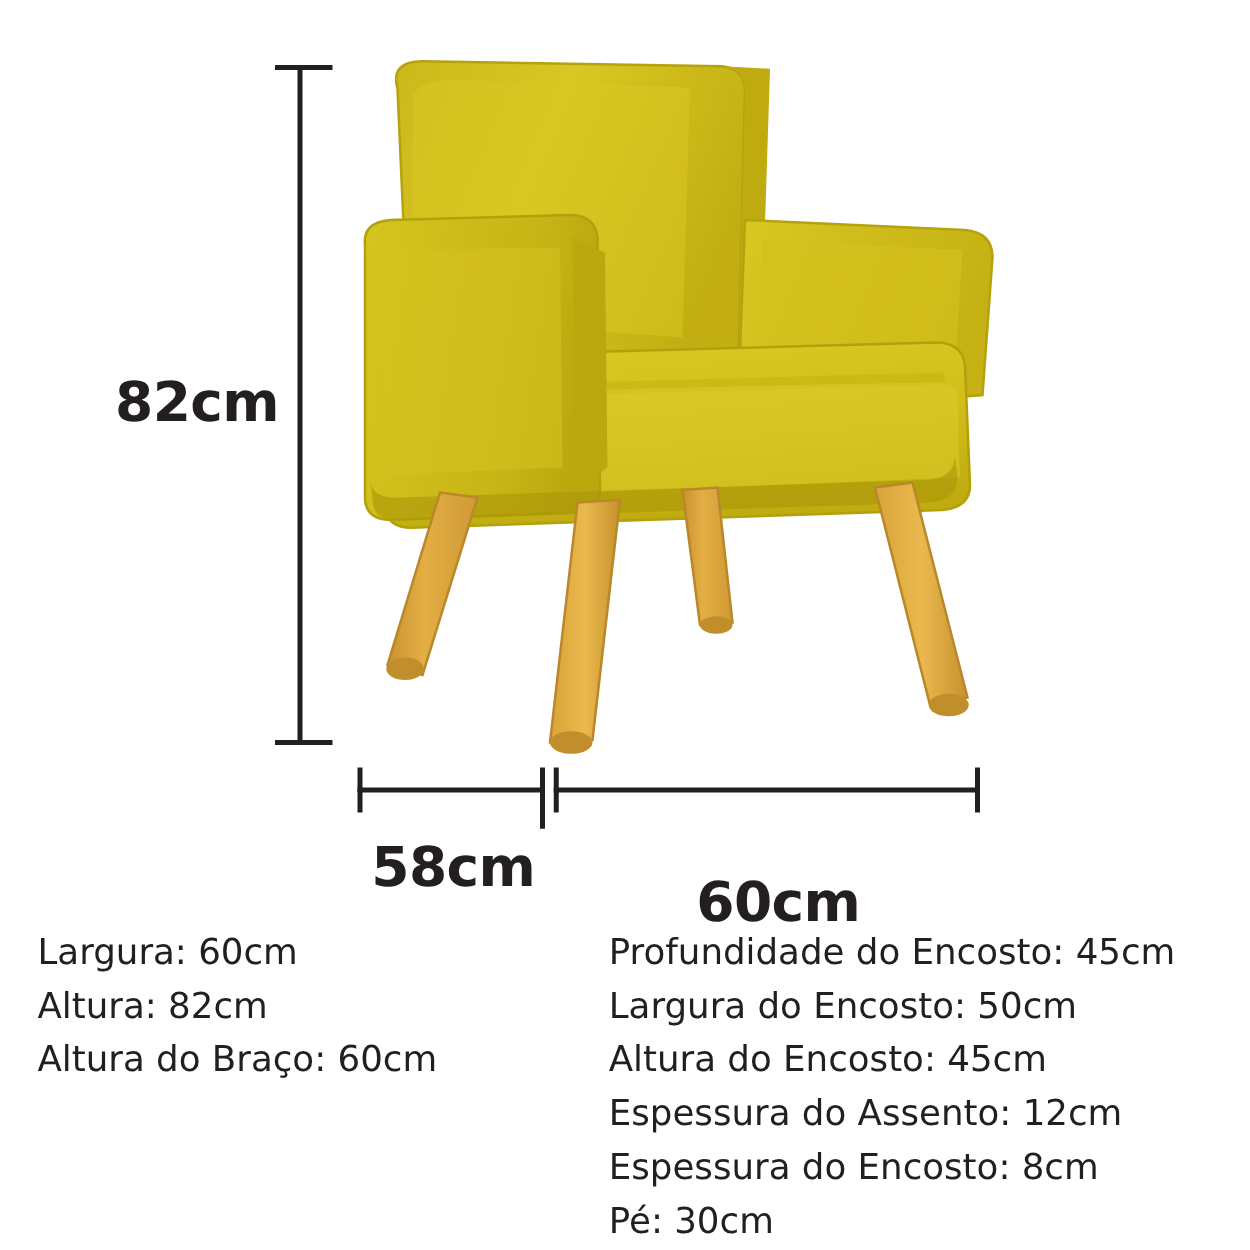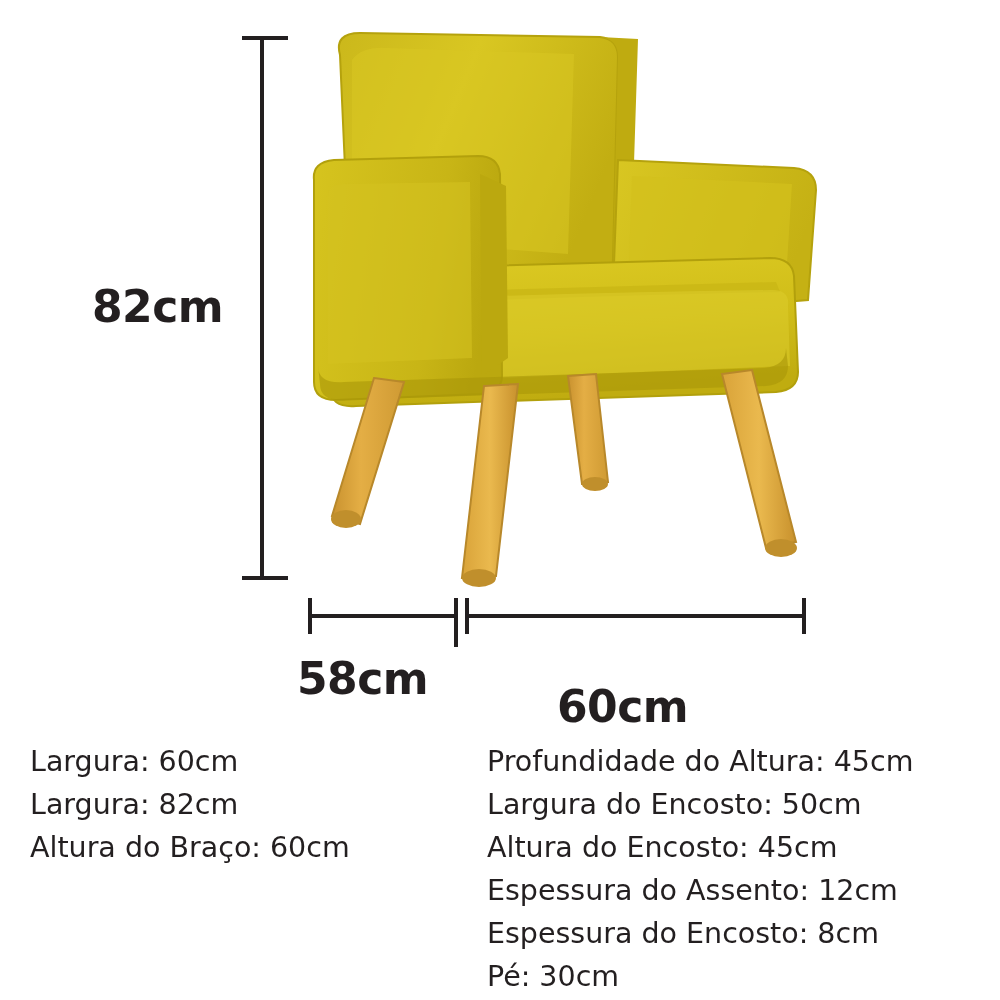--- a/index.html
+++ b/index.html
@@ -13,24 +13,23 @@
     font-family: "DejaVu Sans", sans-serif;
     color: #231f20;
     position: relative;
     overflow: hidden;
   }
 
   
   #diagram {
     position: absolute;
     left: 0;
-    top: 0;
+    top: 16px;
     width: 808px;
     height: 710px;
-    padding-left: 22px;
   }
   #diagram svg {
     display: block;
   }
 
   .dim-label {
     position: absolute;
     font-family: "DejaVu Sans", sans-serif;
     font-size: 44px;
     font-weight: 700;
@@ -178,25 +177,25 @@
 
   <div class="dim-label" id="height-label">82cm</div>
   <div class="dim-label" id="depth-label">58cm</div>
   <div class="dim-label" id="width-label">60cm</div>
 </div>
 
 <div id="specs">
 
   <div class="spec-col left">
     <div class="spec-line">Largura: 60cm</div>
-    <div class="spec-line">Largura: 82cm</div>
+    <div class="spec-line">Altura: 82cm</div>
     <div class="spec-line">Altura do Braço: 60cm</div>
   </div>
 
   <div class="spec-col right">
-    <div class="spec-line">Profundidade do Altura: 45cm</div>
+    <div class="spec-line">Profundidade do Encosto: 45cm</div>
     <div class="spec-line">Largura do Encosto: 50cm</div>
     <div class="spec-line">Altura do Encosto: 45cm</div>
     <div class="spec-line">Espessura do Assento: 12cm</div>
     <div class="spec-line">Espessura do Encosto: 8cm</div>
     <div class="spec-line">Pé: 30cm</div>
   </div>
 </div>
 
 </body></html>

